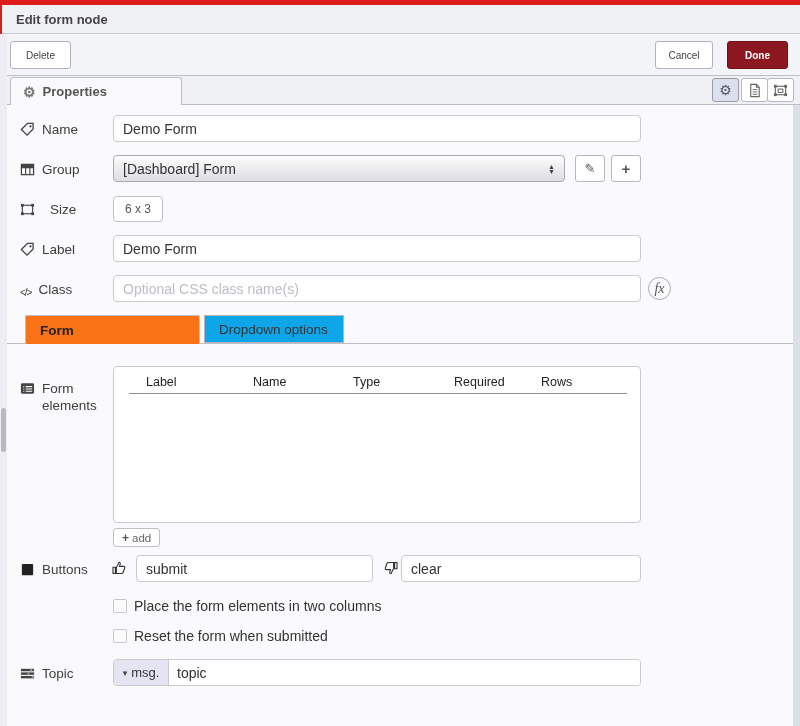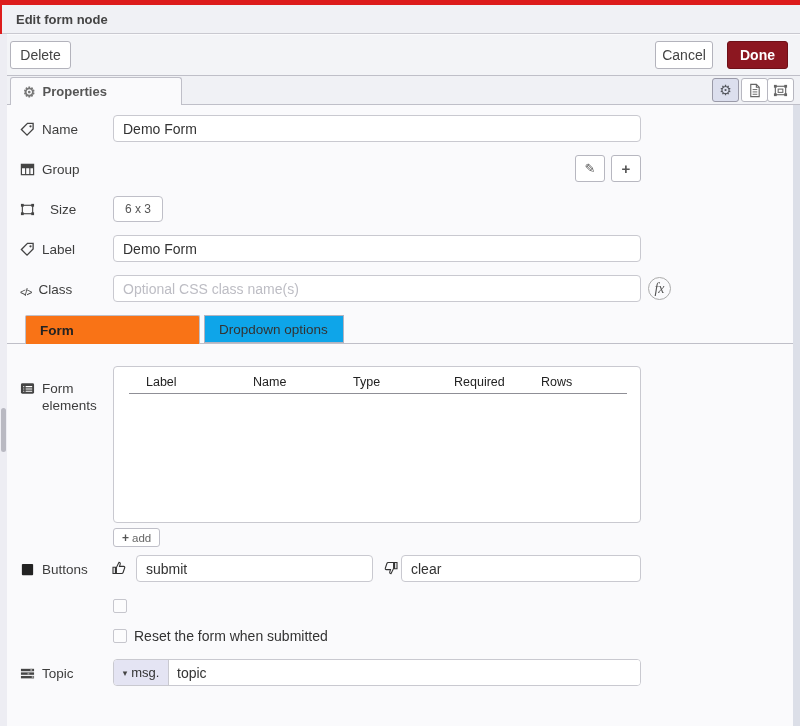--- a/index.html
+++ b/index.html
@@ -14,21 +14,21 @@
   .scroll-thumb { position:absolute; top:374px; left:1px; width:5px; height:44px; background:#b9b9c2; border-radius:3px; }
 
   
   .dlg-header { position:absolute; top:5px; left:2px; width:798px; height:29px; background:#f0f1f5;
                 border-bottom:1px solid #c9c9d0; line-height:29px; padding-left:14px;
                 font-size:13px; font-weight:bold; color:#444; }
 
   
   .toolbar { position:absolute; top:35px; left:0; width:800px; height:41px; background:#f3f4f7;
              border-bottom:1px solid #bfbfc8; }
-  .btn { display:inline-flex; align-items:center; justify-content:center; font-size:14px; color:#444;
+  .btn { display:inline-flex; align-items:center; justify-content:center; font-size:10px; color:#444;
          background:#fff; border:1px solid #b3b3bc; border-radius:3px; height:28px; padding:0 12px; cursor:pointer; }
   .btn-delete { position:absolute; left:10px; top:6px; width:61px; }
   .btn-cancel { position:absolute; right:87px; top:6px; width:58px; }
   .btn-done   { position:absolute; right:12px; top:6px; width:61px; background:#8c1720; border-color:#6e1017; color:#fff; font-weight:bold; }
 
   
   .tabrow { position:absolute; top:76px; left:0; width:800px; height:29px; background:#f0f1f5;
             border-bottom:1px solid #bfbfc8; }
   .tab-properties { position:absolute; left:10px; top:1px; width:172px; height:28px; background:#fafafc;
                     border:1px solid #bfbfc8; border-bottom:none; border-radius:3px 3px 0 0; z-index:2;
@@ -149,20 +149,27 @@
   <input class="txt-input" style="left: 113px; top: 115px; width: 528px;" value="Demo Form">
 
   <div class="row-label" style="top:161px;">
     <svg class="icon-svg" viewBox="0 0 16 16">
       <rect x="1.5" y="2.5" width="13" height="11" fill="none" stroke="#444" stroke-width="1.3"></rect>
       <path d="M1.5 6h13M6 6v7.5M10.5 6v7.5" stroke="#444" stroke-width="1.2"></path>
       <rect x="1.5" y="2.5" width="13" height="3.5" fill="#444"></rect>
     </svg>
     <span>Group</span>
   </div>
+  <div class="sel" style="top:155px;">
+    <span>[Dashboard] Form</span>
+    <span class="sort">
+      <span>▲</span>
+        <span>▼</span>
+    </span>
+  </div>
   <div class="mini-btn" style="left:575px; top:155px; width:30px; height:27px;">
     <span style="font-size:13px; color:#555;">✎</span>
   </div>
   <div class="mini-btn" style="left:611px; top:155px; width:30px; height:27px;">
     <span style="font-size:15px; font-weight:bold; color:#555;">+</span>
   </div>
 
   <div class="row-label" style="top:201px;gap:15px;">
     <svg class="icon-svg" viewBox="0 0 16 16">
       <rect x="2.5" y="3.5" width="11" height="9" fill="none" stroke="#444" stroke-width="1.2"></rect>
@@ -230,20 +237,21 @@
   </svg>
   <input class="txt-input" style="left: 136px; top: 555px; width: 237px;" value="submit">
   <svg class="thumb" style="left:383px; top:560px;" viewBox="0 0 16 16">
     <g transform="rotate(180 8 8)">
       <path d="M2 7.2h2.4v6.3H2z M5.4 13.5V7.6L8 2.2c.9 0 1.5.9 1.2 1.9L8.5 6.4h4.2c.8 0 1.3.7 1 1.4l-1.6 4.7c-.2.6-.8 1-1.4 1z" fill="none" stroke="#333" stroke-width="1.1"></path>
     </g>
   </svg>
   <input class="txt-input" style="left: 401px; top: 555px; width: 240px;" value="clear">
 
   <div class="cb" style="top:599px;"></div>
+  <div class="cb-label" style="top:598px;">Place the form elements in two columns</div>
   <div class="cb" style="top:629px;"></div>
   <div class="cb-label" style="top:628px;">Reset the form when submitted</div>
 
   <div class="row-label" style="top:665px;">
     <svg class="icon-svg" viewBox="0 0 16 16">
       <rect x="1" y="3" width="14" height="2.6" fill="#444"></rect>
         <rect x="11" y="3" width="2" height="2.6" fill="#999"></rect>
       <rect x="1" y="6.8" width="14" height="2.6" fill="#444"></rect>
         <rect x="8" y="6.8" width="2" height="2.6" fill="#999"></rect>
       <rect x="1" y="10.6" width="14" height="2.6" fill="#444"></rect>

